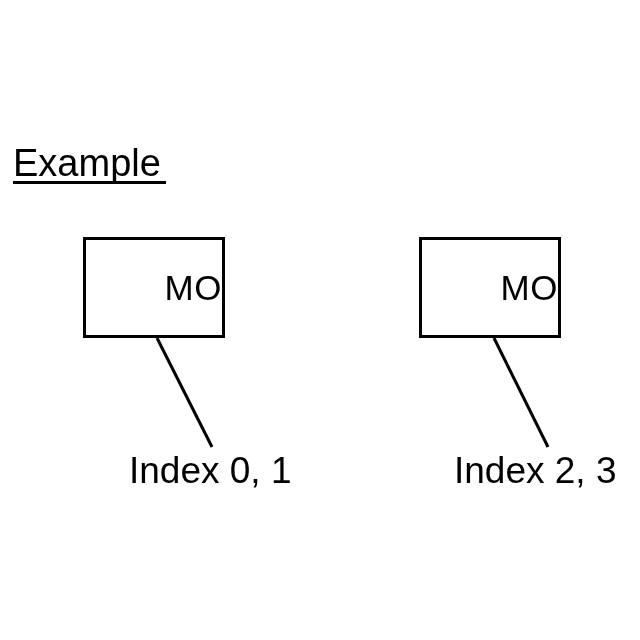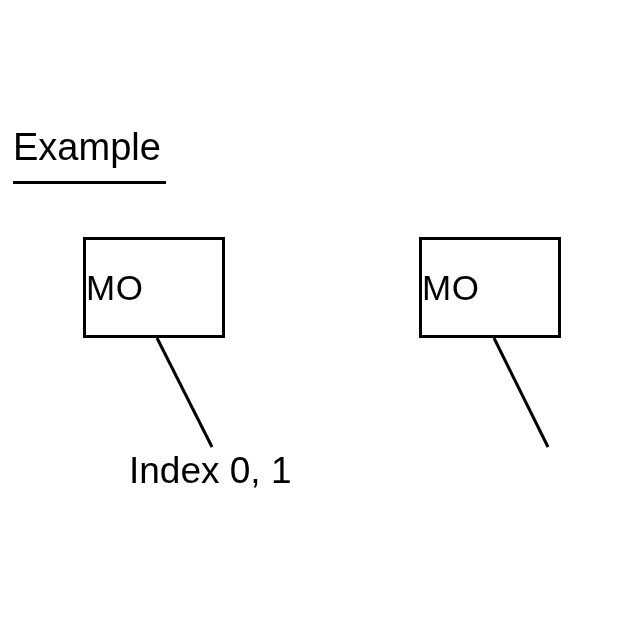--- a/index.html
+++ b/index.html
@@ -17,21 +17,21 @@
     width: 640px;
     height: 640px;
     background: #ffffff;
     overflow: hidden;
   }
 
   
   .heading {
     position: absolute;
     left: 13px;
-    top: 126px;
+    top: 142px;
     font-size: 38px;
     line-height: 42px;
     color: #000000;
     letter-spacing: 0px;
     white-space: nowrap;
   }
   .heading-underline {
     position: absolute;
     left: 13px;
     top: 181px;
@@ -43,21 +43,21 @@
   
   .node-box {
     position: absolute;
     width: 142px;
     height: 101px;
     box-sizing: border-box;
     border: 3px solid #000000;
     background: #ffffff;
     display: flex;
     align-items: center;
-    justify-content: flex-start;
+    justify-content: flex-end;
   }
   .node-box .node-label {
     font-size: 35px;
     line-height: 35px;
     color: #000000;
     letter-spacing: 0.5px;
     white-space: nowrap;
     position: relative;
     top: 0px;
   }
@@ -102,14 +102,15 @@
 
   <div class="node-box" id="box-1">
     <span class="node-label">MO</span>
   </div>
 
   <div class="node-box" id="box-2">
     <span class="node-label">MO</span>
   </div>
 
   <div class="index-caption" id="caption-1">Index 0, 1</div>
+  <div class="index-caption" id="caption-2">Index 2, 3</div>
 
 </div>
 
 </body></html>

